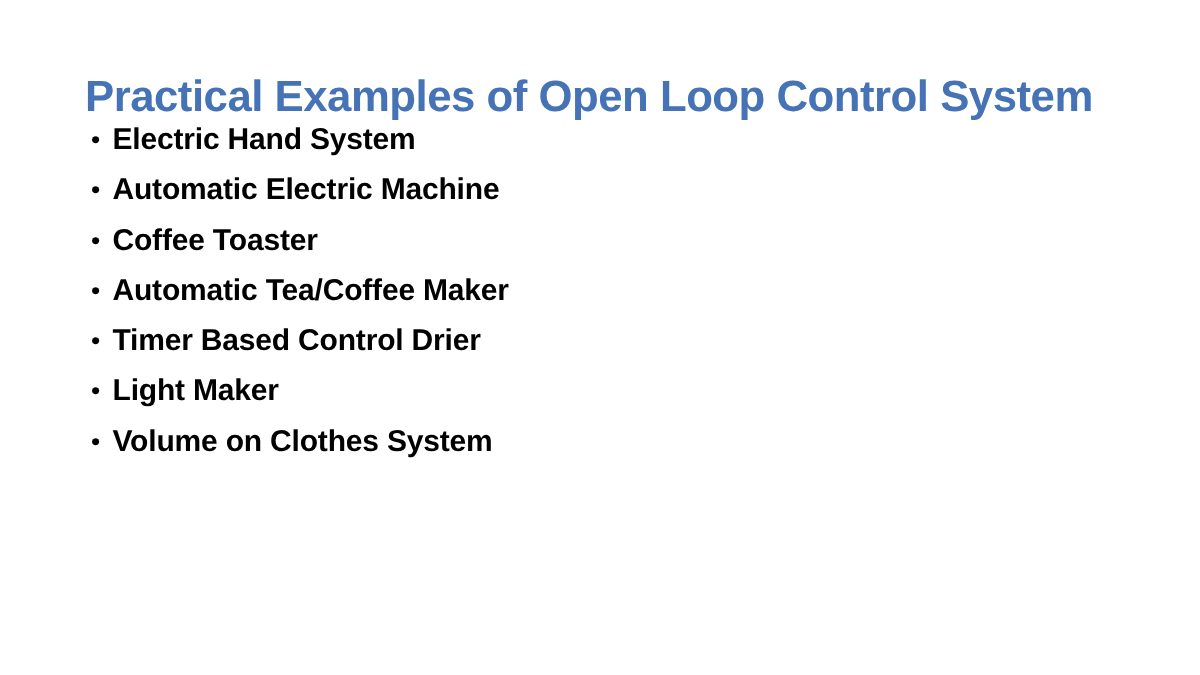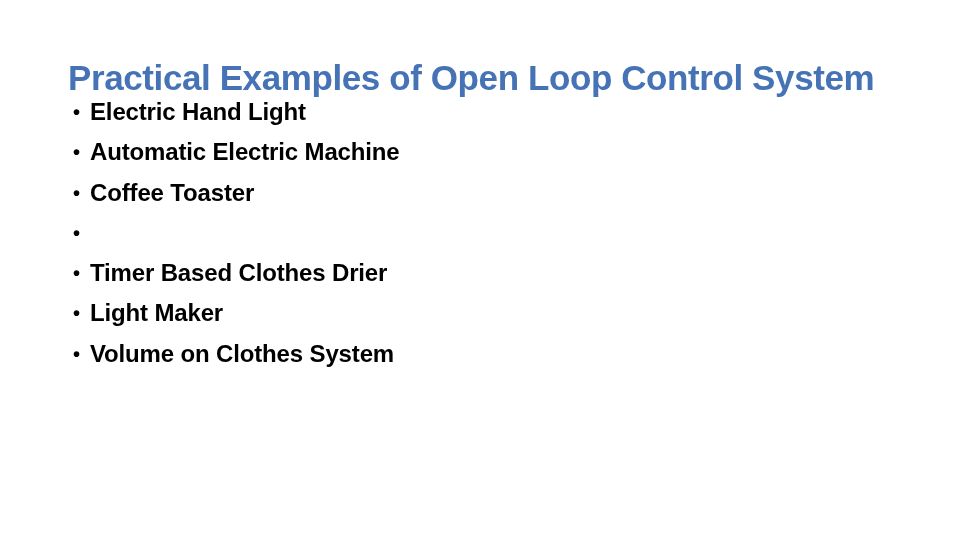--- a/index.html
+++ b/index.html
@@ -81,40 +81,41 @@
 <body>
 
 <div class="slide">
 
   <h1 class="slide-title">Practical Examples of Open Loop Control System</h1>
 
   <ul class="bullet-list">
 
     <li class="bullet-item">
       <span class="bullet-marker">•</span>
-      <span class="bullet-text">Electric Hand Light</span>
+      <span class="bullet-text">Electric Hand System</span>
     </li>
 
     <li class="bullet-item">
       <span class="bullet-marker">•</span>
       <span class="bullet-text">Automatic Electric Machine</span>
     </li>
 
     <li class="bullet-item">
       <span class="bullet-marker">•</span>
       <span class="bullet-text">Coffee Toaster</span>
     </li>
 
     <li class="bullet-item">
       <span class="bullet-marker">•</span>
+      <span class="bullet-text">Automatic Tea/Coffee Maker</span>
     </li>
 
     <li class="bullet-item">
       <span class="bullet-marker">•</span>
-      <span class="bullet-text">Timer Based Clothes Drier</span>
+      <span class="bullet-text">Timer Based Control Drier</span>
     </li>
 
     <li class="bullet-item">
       <span class="bullet-marker">•</span>
       <span class="bullet-text">Light Maker</span>
     </li>
 
     <li class="bullet-item">
       <span class="bullet-marker">•</span>
       <span class="bullet-text">Volume on Clothes System</span>

